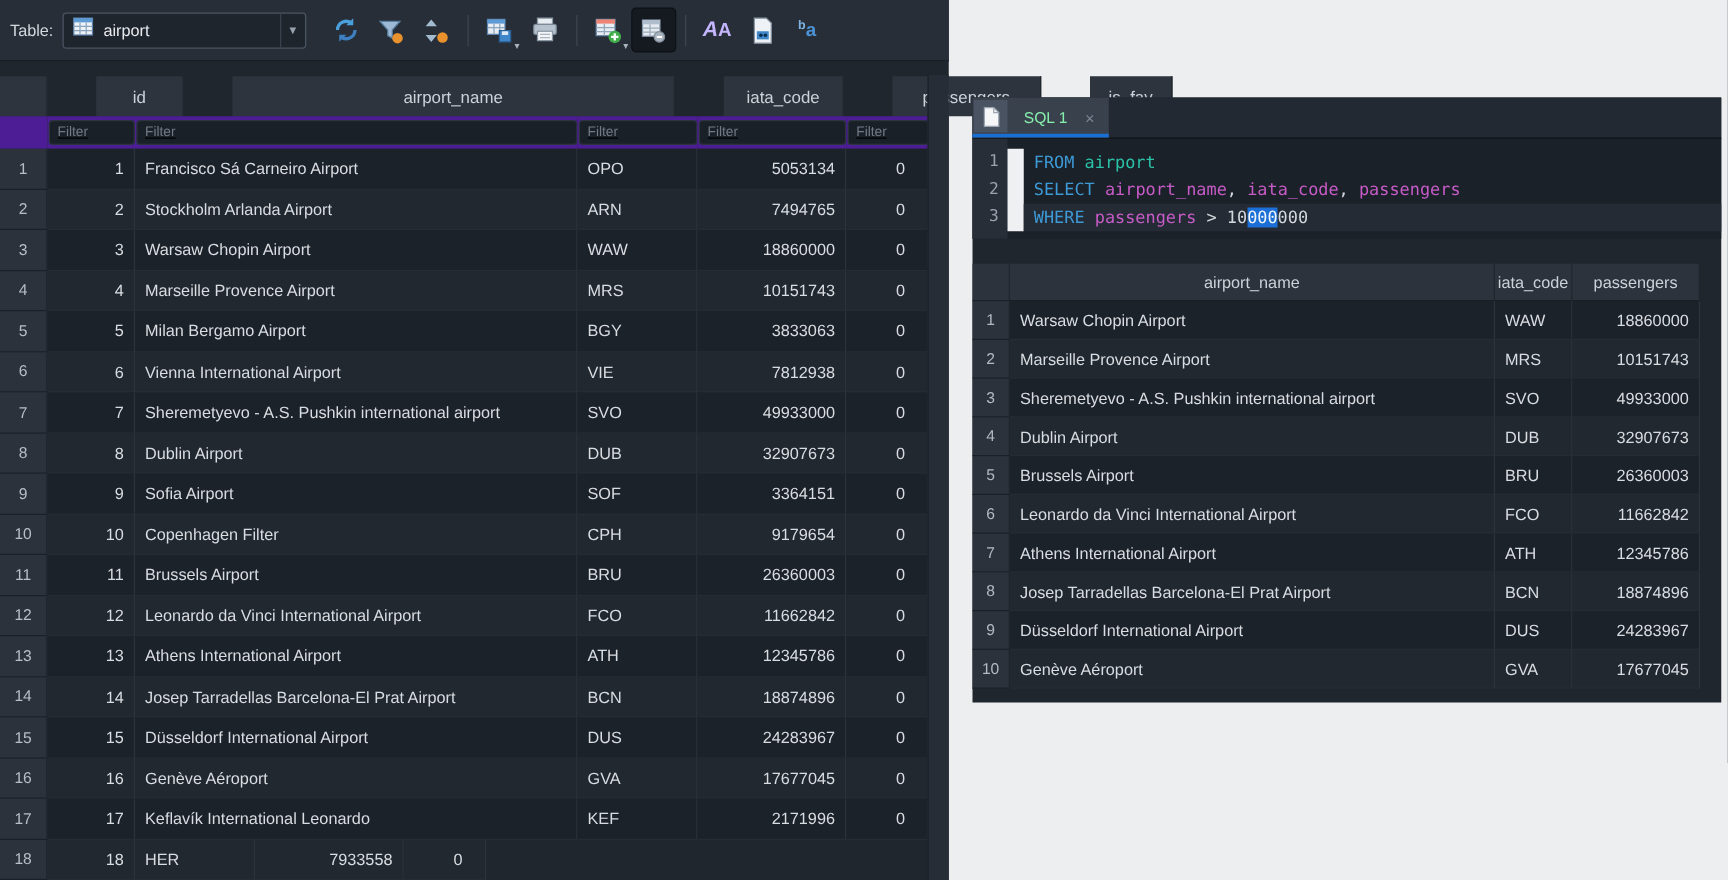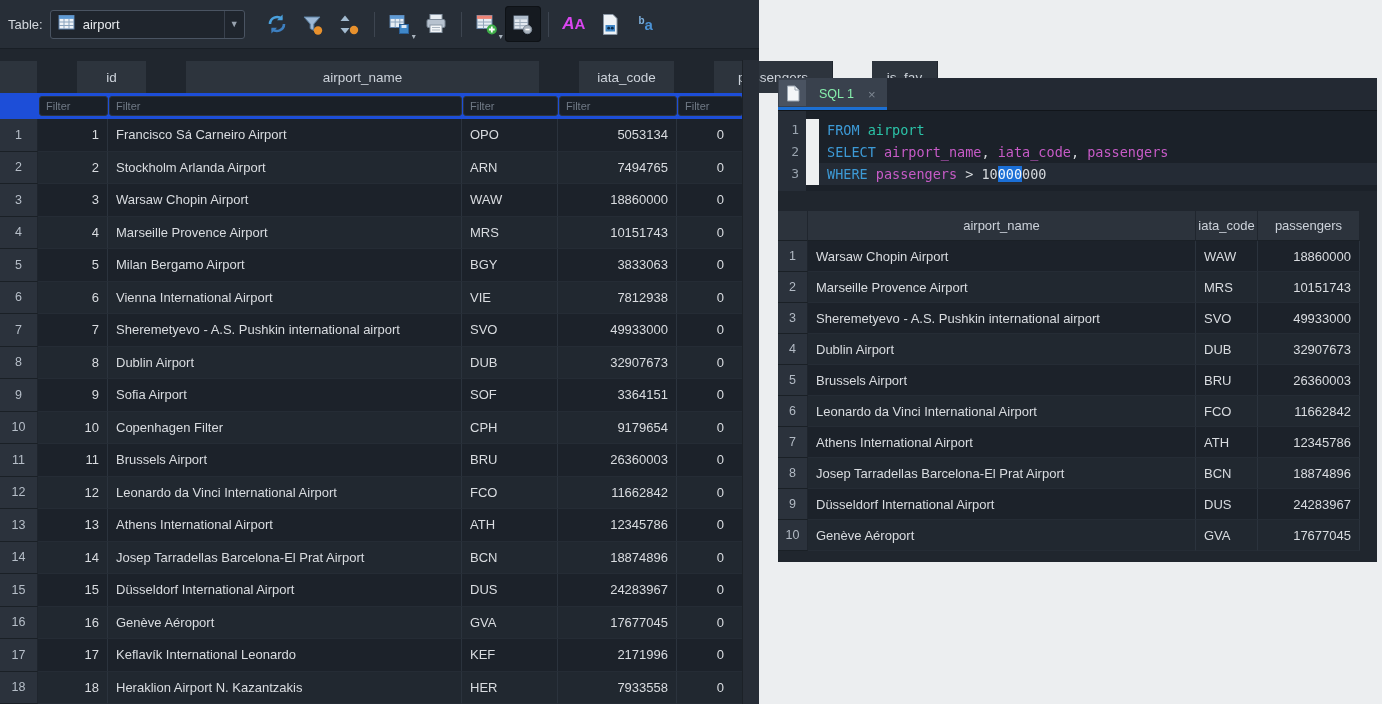--- a/index.html
+++ b/index.html
@@ -10,39 +10,39 @@
   .toolbar{height:48px;background:#272e37;display:flex;align-items:center;padding:0 6px 0 8px;border-bottom:1px solid #191f26;}
   .tb-label{color:#d3d8de;font-size:13px;margin-right:7px;}
   .combo{width:186px;height:27px;background:#1f252d;border:1px solid #4a5462;border-radius:3px;display:flex;align-items:center;padding-left:7px;margin-right:14px;}
   .combo-text{flex:1;color:#e8ebee;font-size:13px;padding-left:8px;}
   .combo-arrow{width:19px;align-self:stretch;border-left:1px solid #39414d;display:flex;align-items:center;justify-content:center;color:#98a2ae;font-size:9px;}
   .tb-sep{width:1px;height:25px;background:#3d4550;margin:0 7px;}
   .tb-btn{width:36px;height:36px;display:flex;align-items:center;justify-content:center;border-radius:4px;position:relative;flex:none;}
   .tb-btn svg{display:block;}
   .tb-btn.pressed{background:#151a20;box-shadow:inset 0 0 0 1px #0e1216;}
   .tb-caret{position:absolute;right:2px;bottom:1px;font-size:8px;color:#aab4be;line-height:8px;}
-  .font-glyphs{color:#d946ef;font-size:15px;font-weight:bold;}
+  .font-glyphs{color:#c4b5fd;font-size:15px;font-weight:bold;}
   .font-glyphs i{font-size:17px;}
   .rep-glyphs{color:#4b93d6;font-size:15px;font-weight:bold;}
   .rep-glyphs sup{font-size:10px;color:#7fb2e0;}
 
   .grid-wrap{padding-top:12px;}
   .lrow,.lheader,.lfilter{display:flex;}
   
   .w0{width:38px;flex:none;}
   .w1{width:70px;flex:none;}
   .w2{width:354px;flex:none;}
   .w3{width:96px;flex:none;}
   .w4{width:119px;flex:none;}
   .w5{width:66px;flex:none;}
 
   .lheader{height:32px;gap:39px;}
   .hcell{background:#2d343d;color:#ccd2da;font-size:13.5px;display:flex;align-items:center;justify-content:center;border-right:1px solid #20262e;box-sizing:border-box;}
   .lfilter{height:26px;}
-  .fcell{background:#1d4ed8;display:flex;align-items:center;padding:2px 0 2px 1px;box-sizing:border-box;}
+  .fcell{background:#4c1d95;display:flex;align-items:center;padding:2px 0 2px 1px;box-sizing:border-box;text-decoration:underline;}
   .fcell input{width:100%;height:20px;background:#1a2028;border:1px solid #2c343e;border-radius:3px;color:#aab2bc;font-size:11px;padding:0 6px;box-sizing:border-box;font-family:"Liberation Sans",sans-serif;}
   .fcell input::placeholder{color:#707a86;opacity:1;}
 
   .lrow{height:32.5px;}
   .rncell{background:#2b323c;color:#b6bec8;font-size:12.5px;display:flex;align-items:center;justify-content:center;border-bottom:1px solid #1a2026;border-right:1px solid #1f252d;box-sizing:border-box;}
   .dcell{color:#d9dce0;font-size:13px;display:flex;align-items:center;padding:0 8px;border-right:1px solid #2b333d;border-bottom:1px solid #252c35;background:#1c222a;box-sizing:border-box;white-space:nowrap;overflow:hidden;}
   .lrow.alt .dcell{background:#212830;}
   .dcell.numeric{justify-content:flex-end;}
   .dcell.fav{justify-content:flex-end;padding-right:18px;}
   .lvscroll{position:absolute;right:0;top:60px;width:16px;height:644px;background:#272d36;border-left:1px solid #1c2127;}
@@ -346,21 +346,20 @@
             <div class="rncell w0">17</div>
             <div class="dcell numeric w1">17</div>
             <div class="dcell w2">Keflavík International Leonardo</div>
             <div class="dcell w3">KEF</div>
             <div class="dcell numeric w4">2171996</div>
             <div class="dcell fav w5">0</div>
           </div>
           <div class="lrow alt">
             <div class="rncell w0">18</div>
             <div class="dcell numeric w1">18</div>
-            <div class="dcell w2">Heraklion Airport N. Kazantzakis</div>
             <div class="dcell w3">HER</div>
             <div class="dcell numeric w4">7933558</div>
             <div class="dcell fav w5">0</div>
           </div>
         </div>
     </div>
     <div class="lvscroll"></div>
   </section>
 
   <section class="right-panel">

